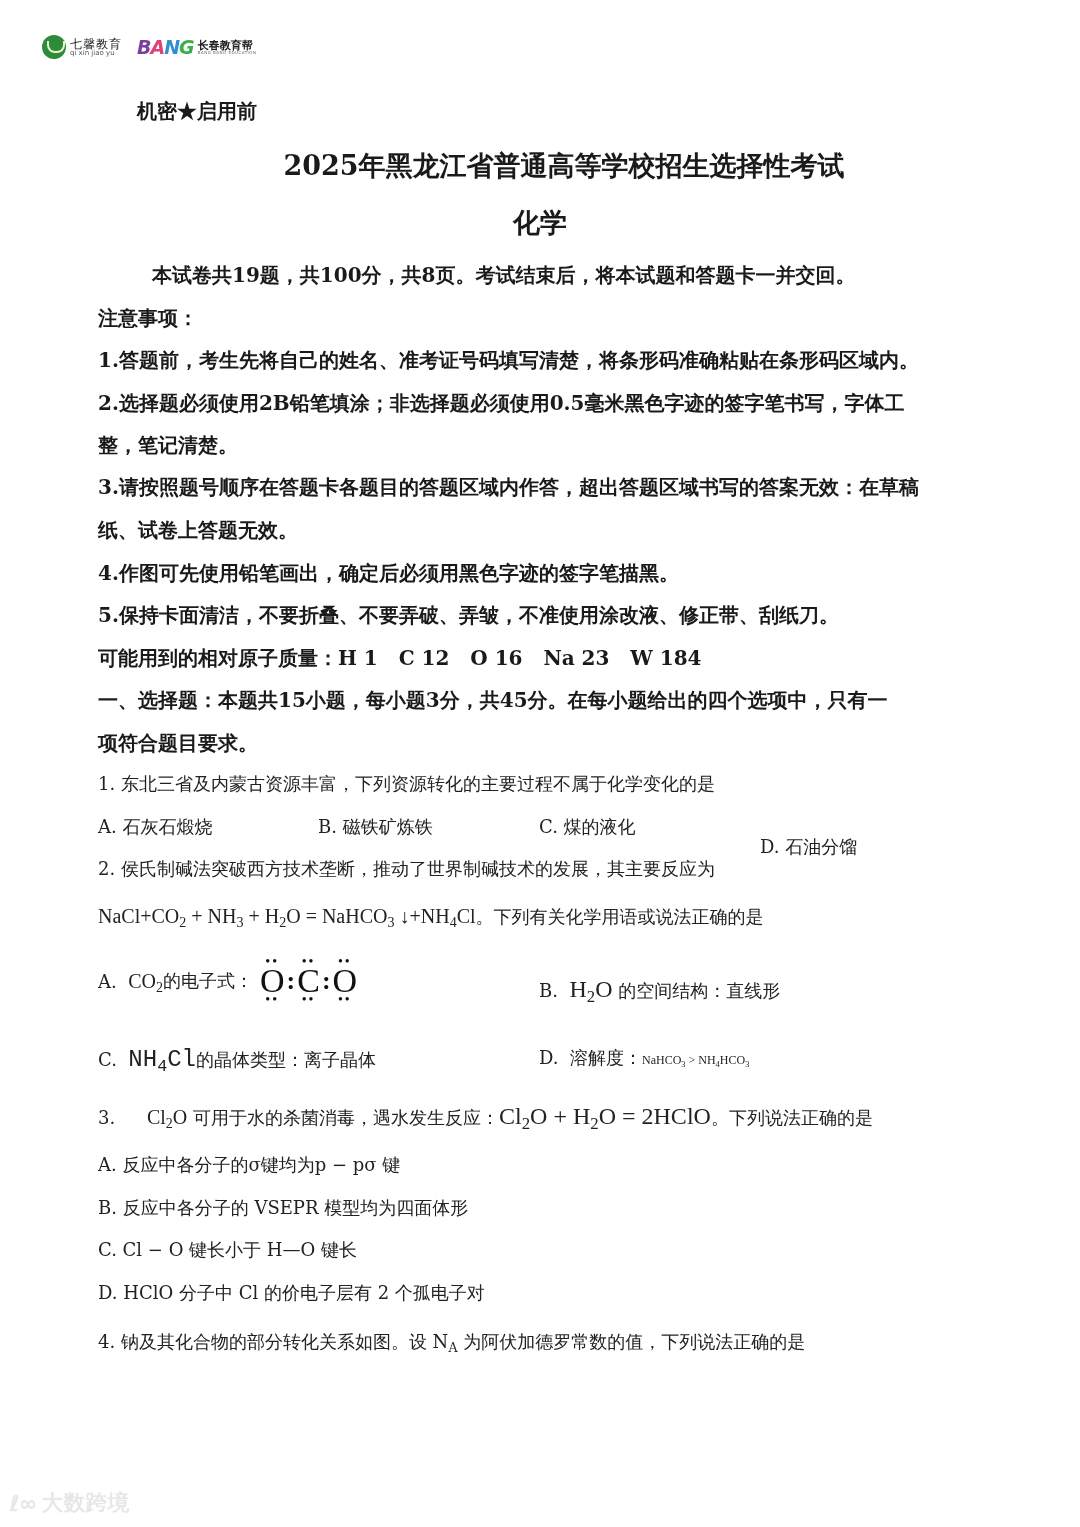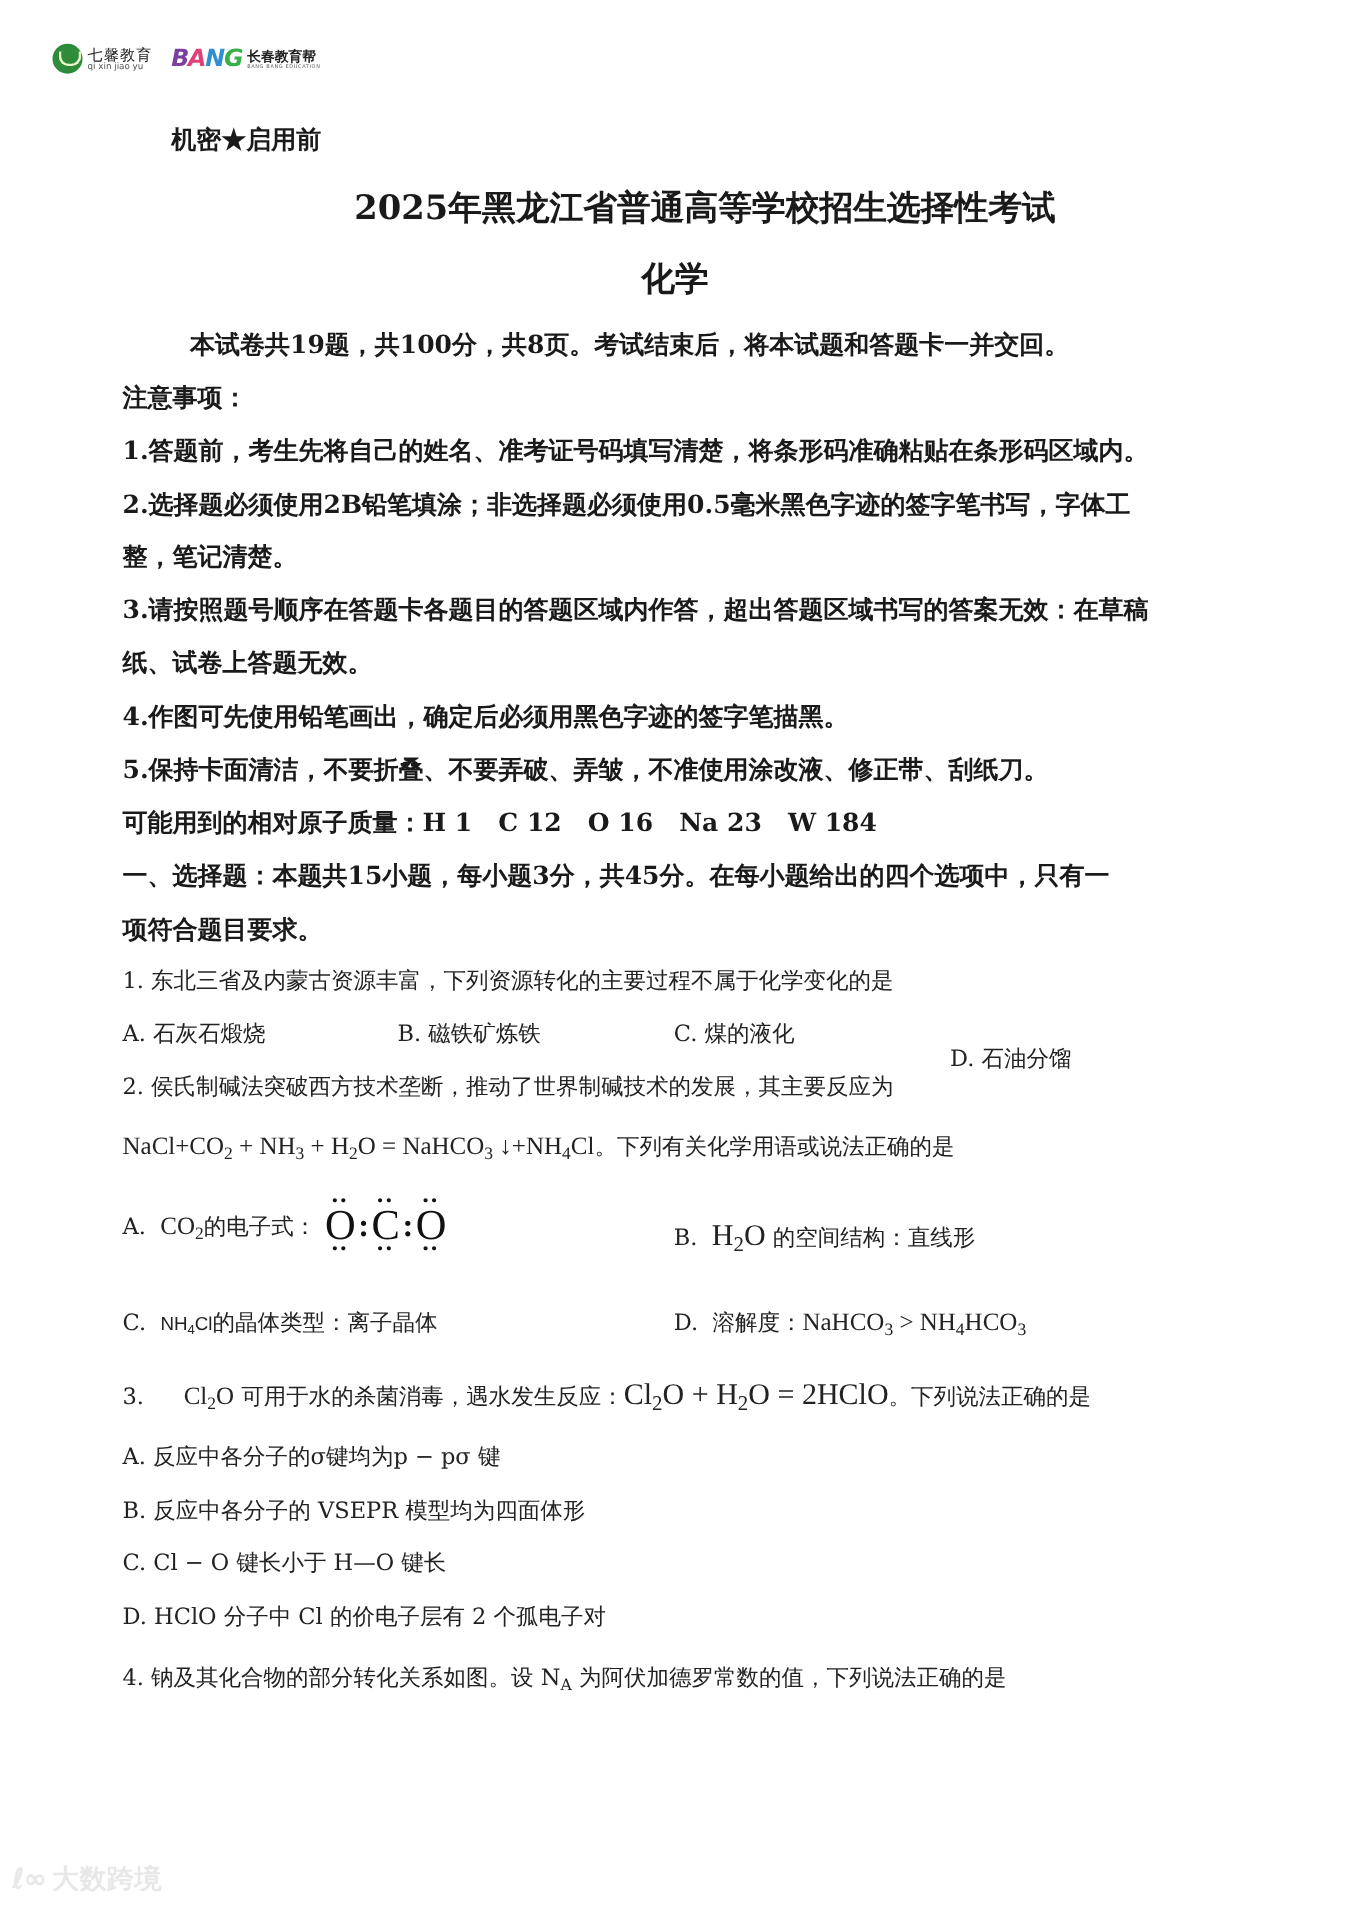--- a/index.html
+++ b/index.html
@@ -143,25 +143,25 @@
     <span class="colon">:</span>
     <span class="atom"><span class="dots-top">••</span><span>O</span><span class="dots-bot">••</span></span>
   </span>
 </div>
 
 <div class="abs q" style="left:539px; top:976px;">
   <span>B.</span>&nbsp;&nbsp;<span style="font-size:24px;font-family:'Liberation Serif',serif;"><span>H</span><sub>2</sub><span>O</span></span>&nbsp;<span>的空间结构：直线形</span>
 </div>
 
 <div class="abs q" style="left:98px; top:1046px;">
-  <span>C.</span>&nbsp;&nbsp;<span style="font-size:15px;font-family:Liberation Sans, sans-serif;"><span>NH</span><sub>4</sub><span>Cl</span></span><span>的晶体类型：离子晶体</span>
+  <span>C.</span>&nbsp;&nbsp;<span style="font-size:24px;font-family:Liberation Mono, monospace;"><span>NH</span><sub>4</sub><span>Cl</span></span><span>的晶体类型：离子晶体</span>
 </div>
 
 <div class="abs q" style="left:539px; top:1046px;">
-  <span>D.</span>&nbsp;&nbsp;<span>溶解度：</span><span style="font-size:20px;font-family:'Liberation Serif',serif;"><span>NaHCO</span><sub>3</sub><span> &gt; </span><span>NH</span><sub>4</sub><span>HCO</span><sub>3</sub></span>
+  <span>D.</span>&nbsp;&nbsp;<span>溶解度：</span><span style="font-size:12px;font-family:'Liberation Serif',serif;"><span>NaHCO</span><sub>3</sub><span> &gt; </span><span>NH</span><sub>4</sub><span>HCO</span><sub>3</sub></span>
 </div>
 
 <div class="abs q" style="left:98px; top:1103px;">
   <span>3. </span><span style="font-size:20px;font-family:'Liberation Serif',serif;margin-left:26px;"><span>Cl</span><sub>2</sub><span>O</span></span>&nbsp;<span>可用于水的杀菌消毒，遇水发生反应：</span><span style="font-size:24px;font-family:'Liberation Serif',serif;"><span>Cl</span><sub>2</sub><span>O + H</span><sub>2</sub><span>O = 2HClO</span></span><span>。下列说法正确的是</span>
 </div>
 <div class="abs q" style="left:98px; top:1153px;">A. 反应中各分子的σ键均为p − pσ 键</div>
 <div class="abs q" style="left:98px; top:1196px;">B. 反应中各分子的 VSEPR 模型均为四面体形</div>
 <div class="abs q" style="left:98px; top:1238px;">C.  Cl − O 键长小于 H—O 键长</div>
 <div class="abs q" style="left:98px; top:1281px;">D. HClO 分子中 Cl 的价电子层有 2 个孤电子对</div>
 

